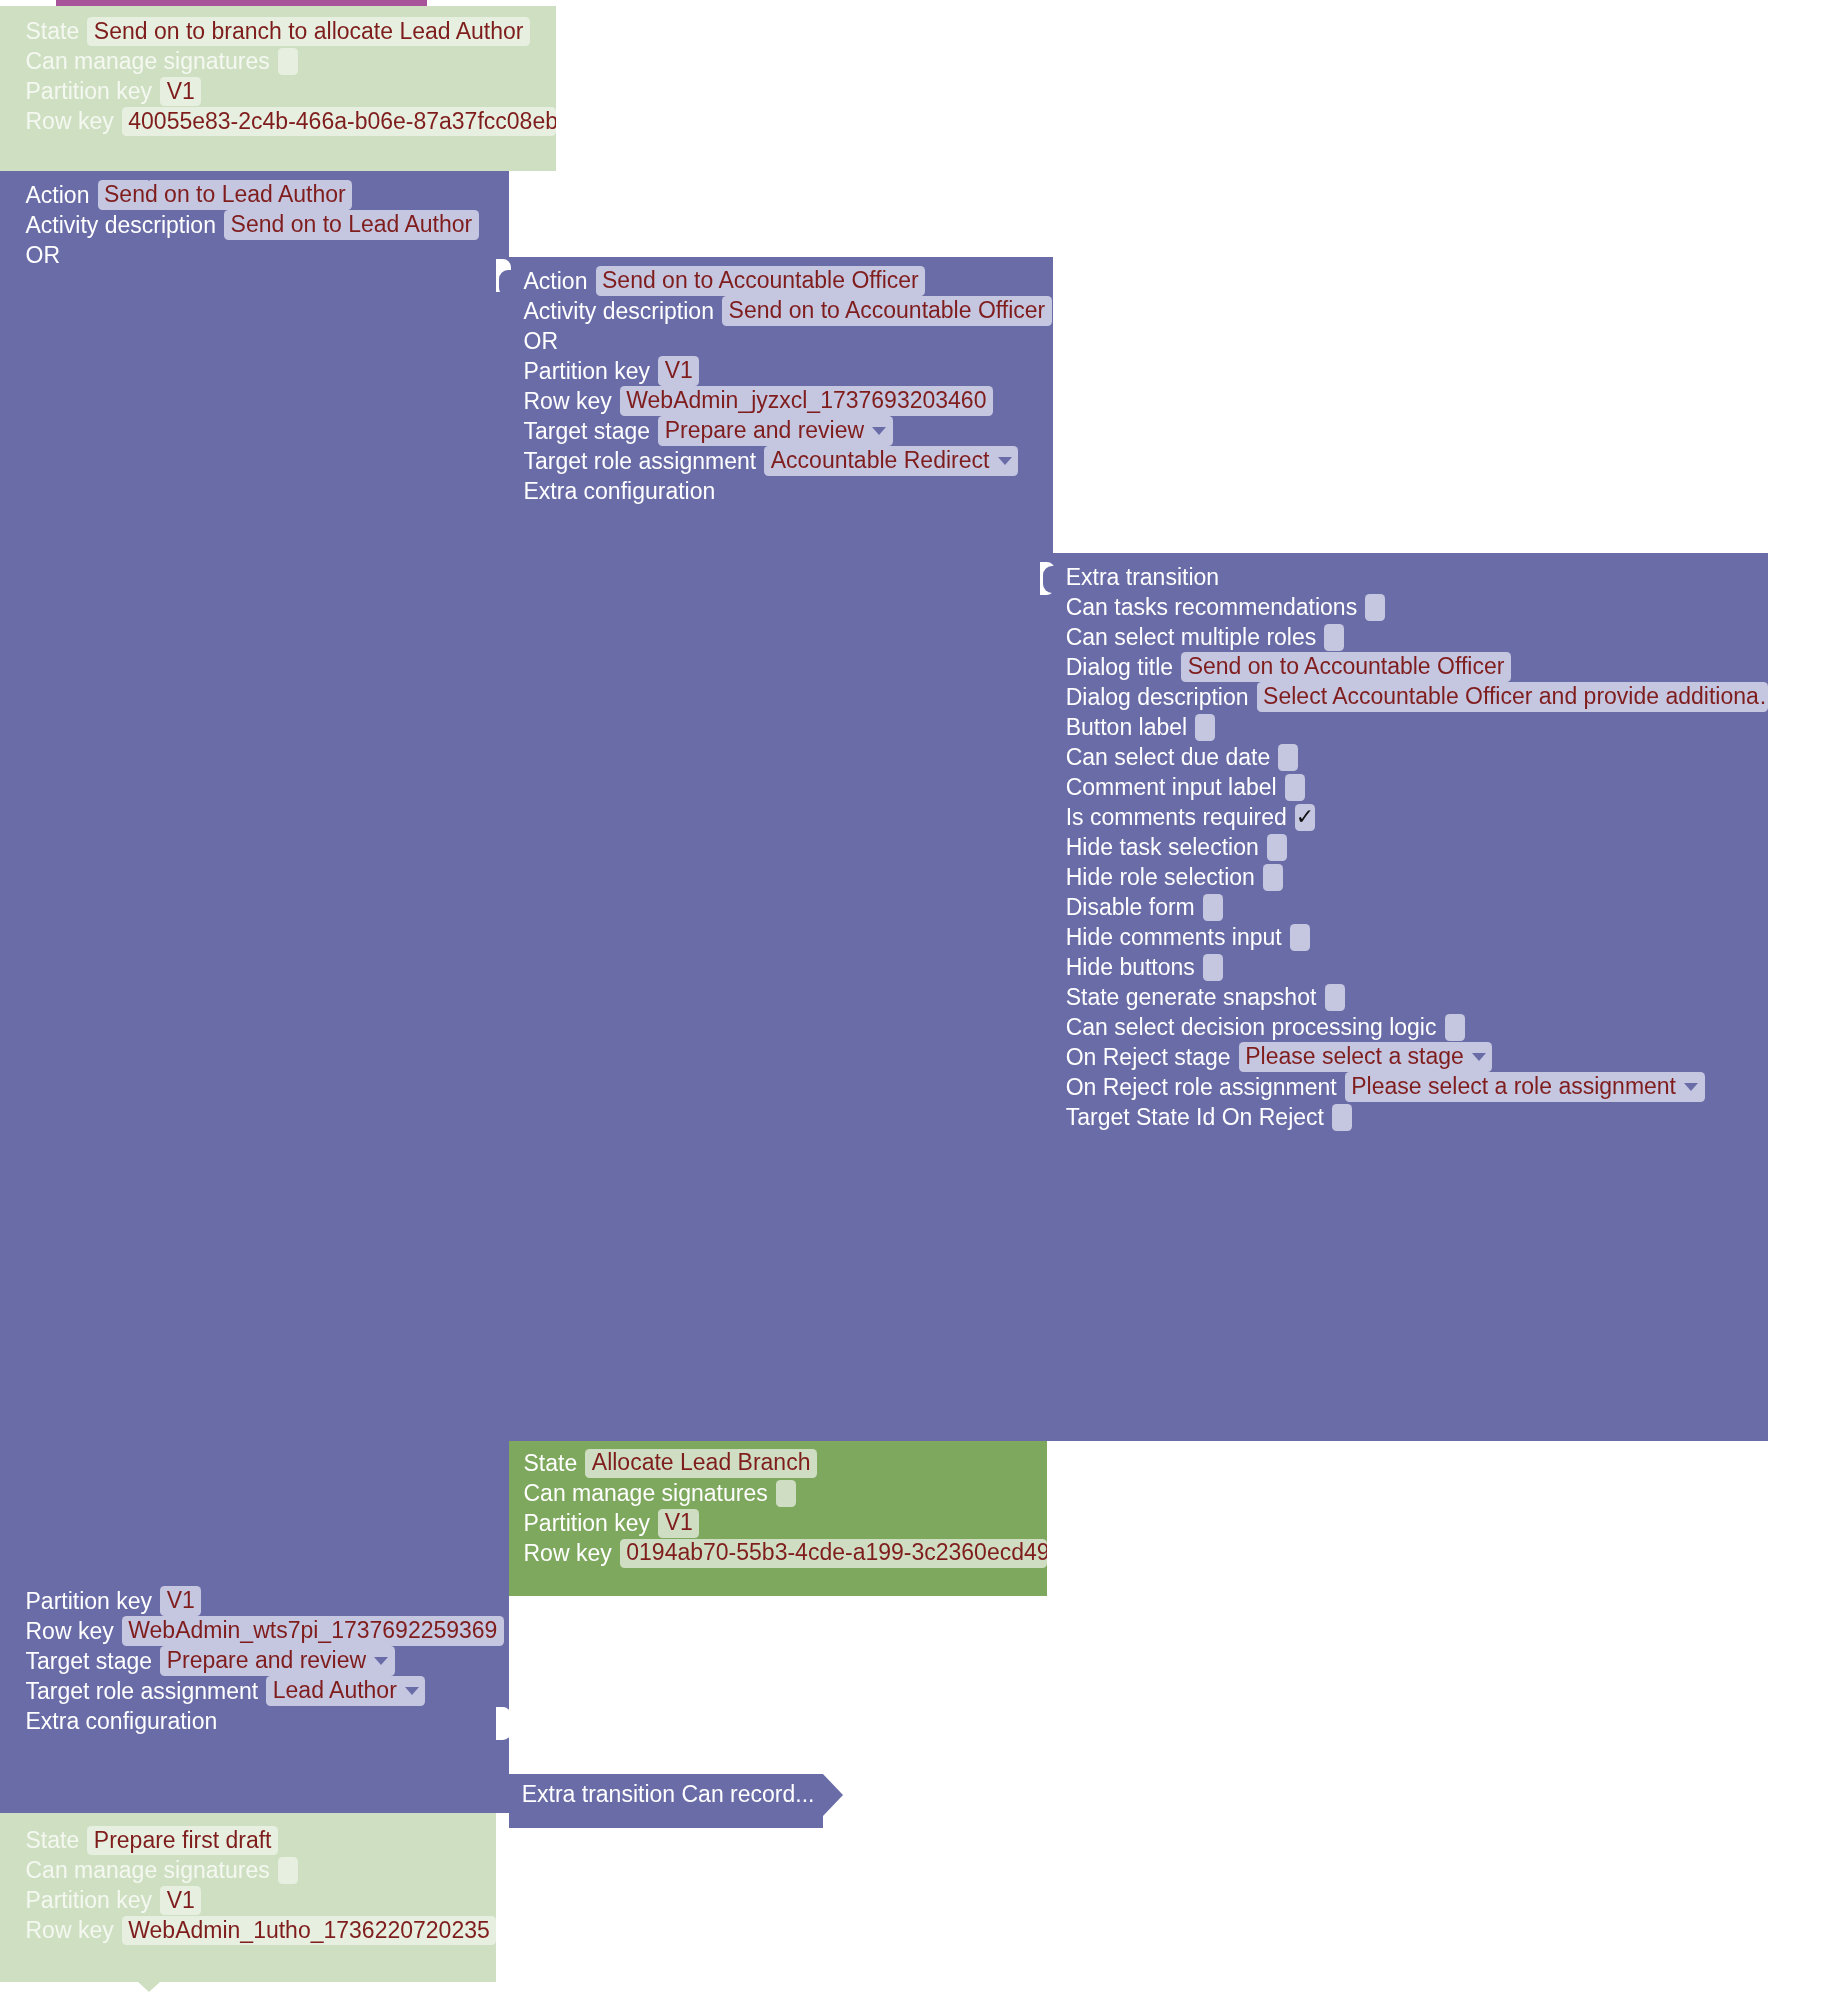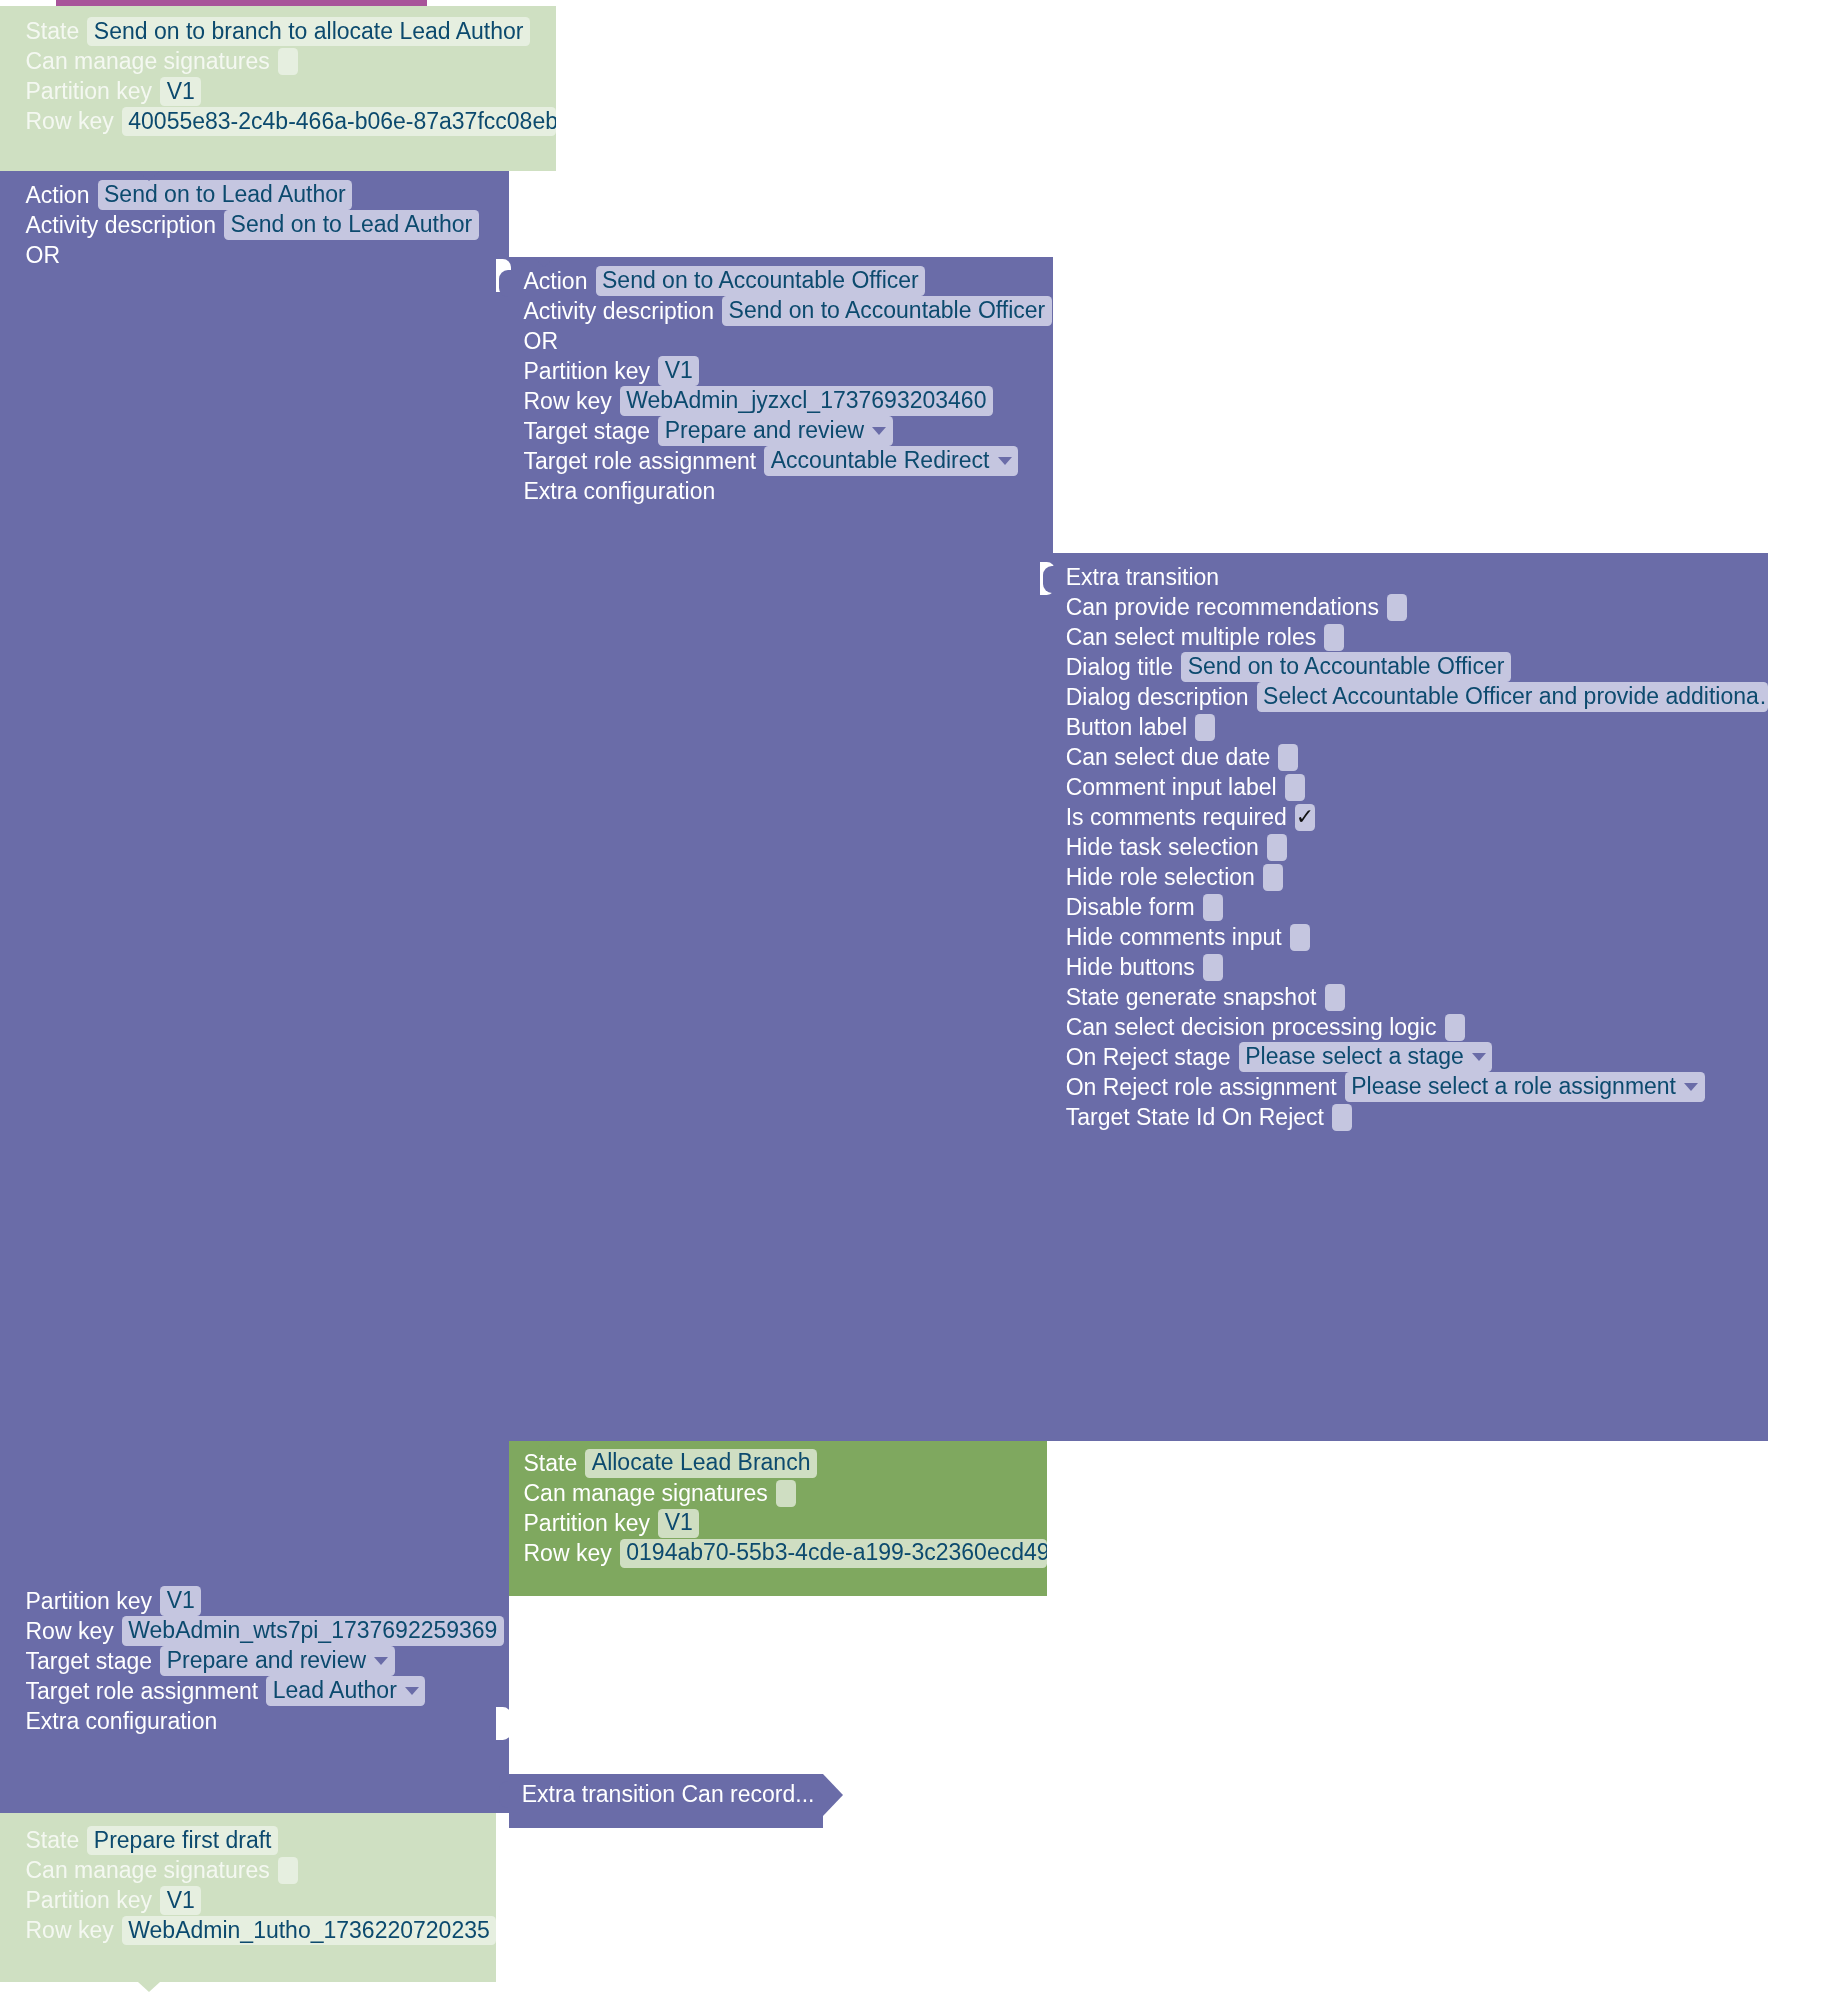--- a/index.html
+++ b/index.html
@@ -52,21 +52,21 @@
   }
   .lbl { margin-right: 8.2px; }
   .lbl.dim { opacity: .78; }
 
   
   .field {
     display: inline-flex;
     align-items: center;
     border-radius: 4.5px;
     padding: 2.7px 6.4px 3.6px 6.4px;
-    color: #0c4a6e;
+    color: #7f1d1d;
     font-size: 23px;
     line-height: 1;
     white-space: nowrap;
     max-width: 100%;
     overflow: hidden;
   }
   .field.purple  { background: #c5c6e0; }
   .field.green-l { background: #e6efe0; }
   .field.green-d { background: #cfdec2; }
 
@@ -301,21 +301,21 @@
 
   <div class="block purple" style="left:1053px; top:553px; width:715px; height:888px;">
     <div class="body bg-purple"></div>
     <div class="plug-left" style="--plug-top:12.7px;"></div>
 
     <div class="rows" style="padding:9px 0 0 12.7px;">
       <div class="row">
         <span class="lbl">Extra transition</span>
       </div>
       <div class="row">
-        <span class="lbl">Can provide recommendations</span>
+        <span class="lbl">Can tasks recommendations</span>
         <span class="checkbox purple"></span>
       </div>
       <div class="row">
         <span class="lbl">Can select multiple roles</span>
         <span class="checkbox purple"></span>
       </div>
       <div class="row">
         <span class="lbl">Dialog title</span>
         <span class="field purple">Send on to Accountable Officer</span>
       </div>

